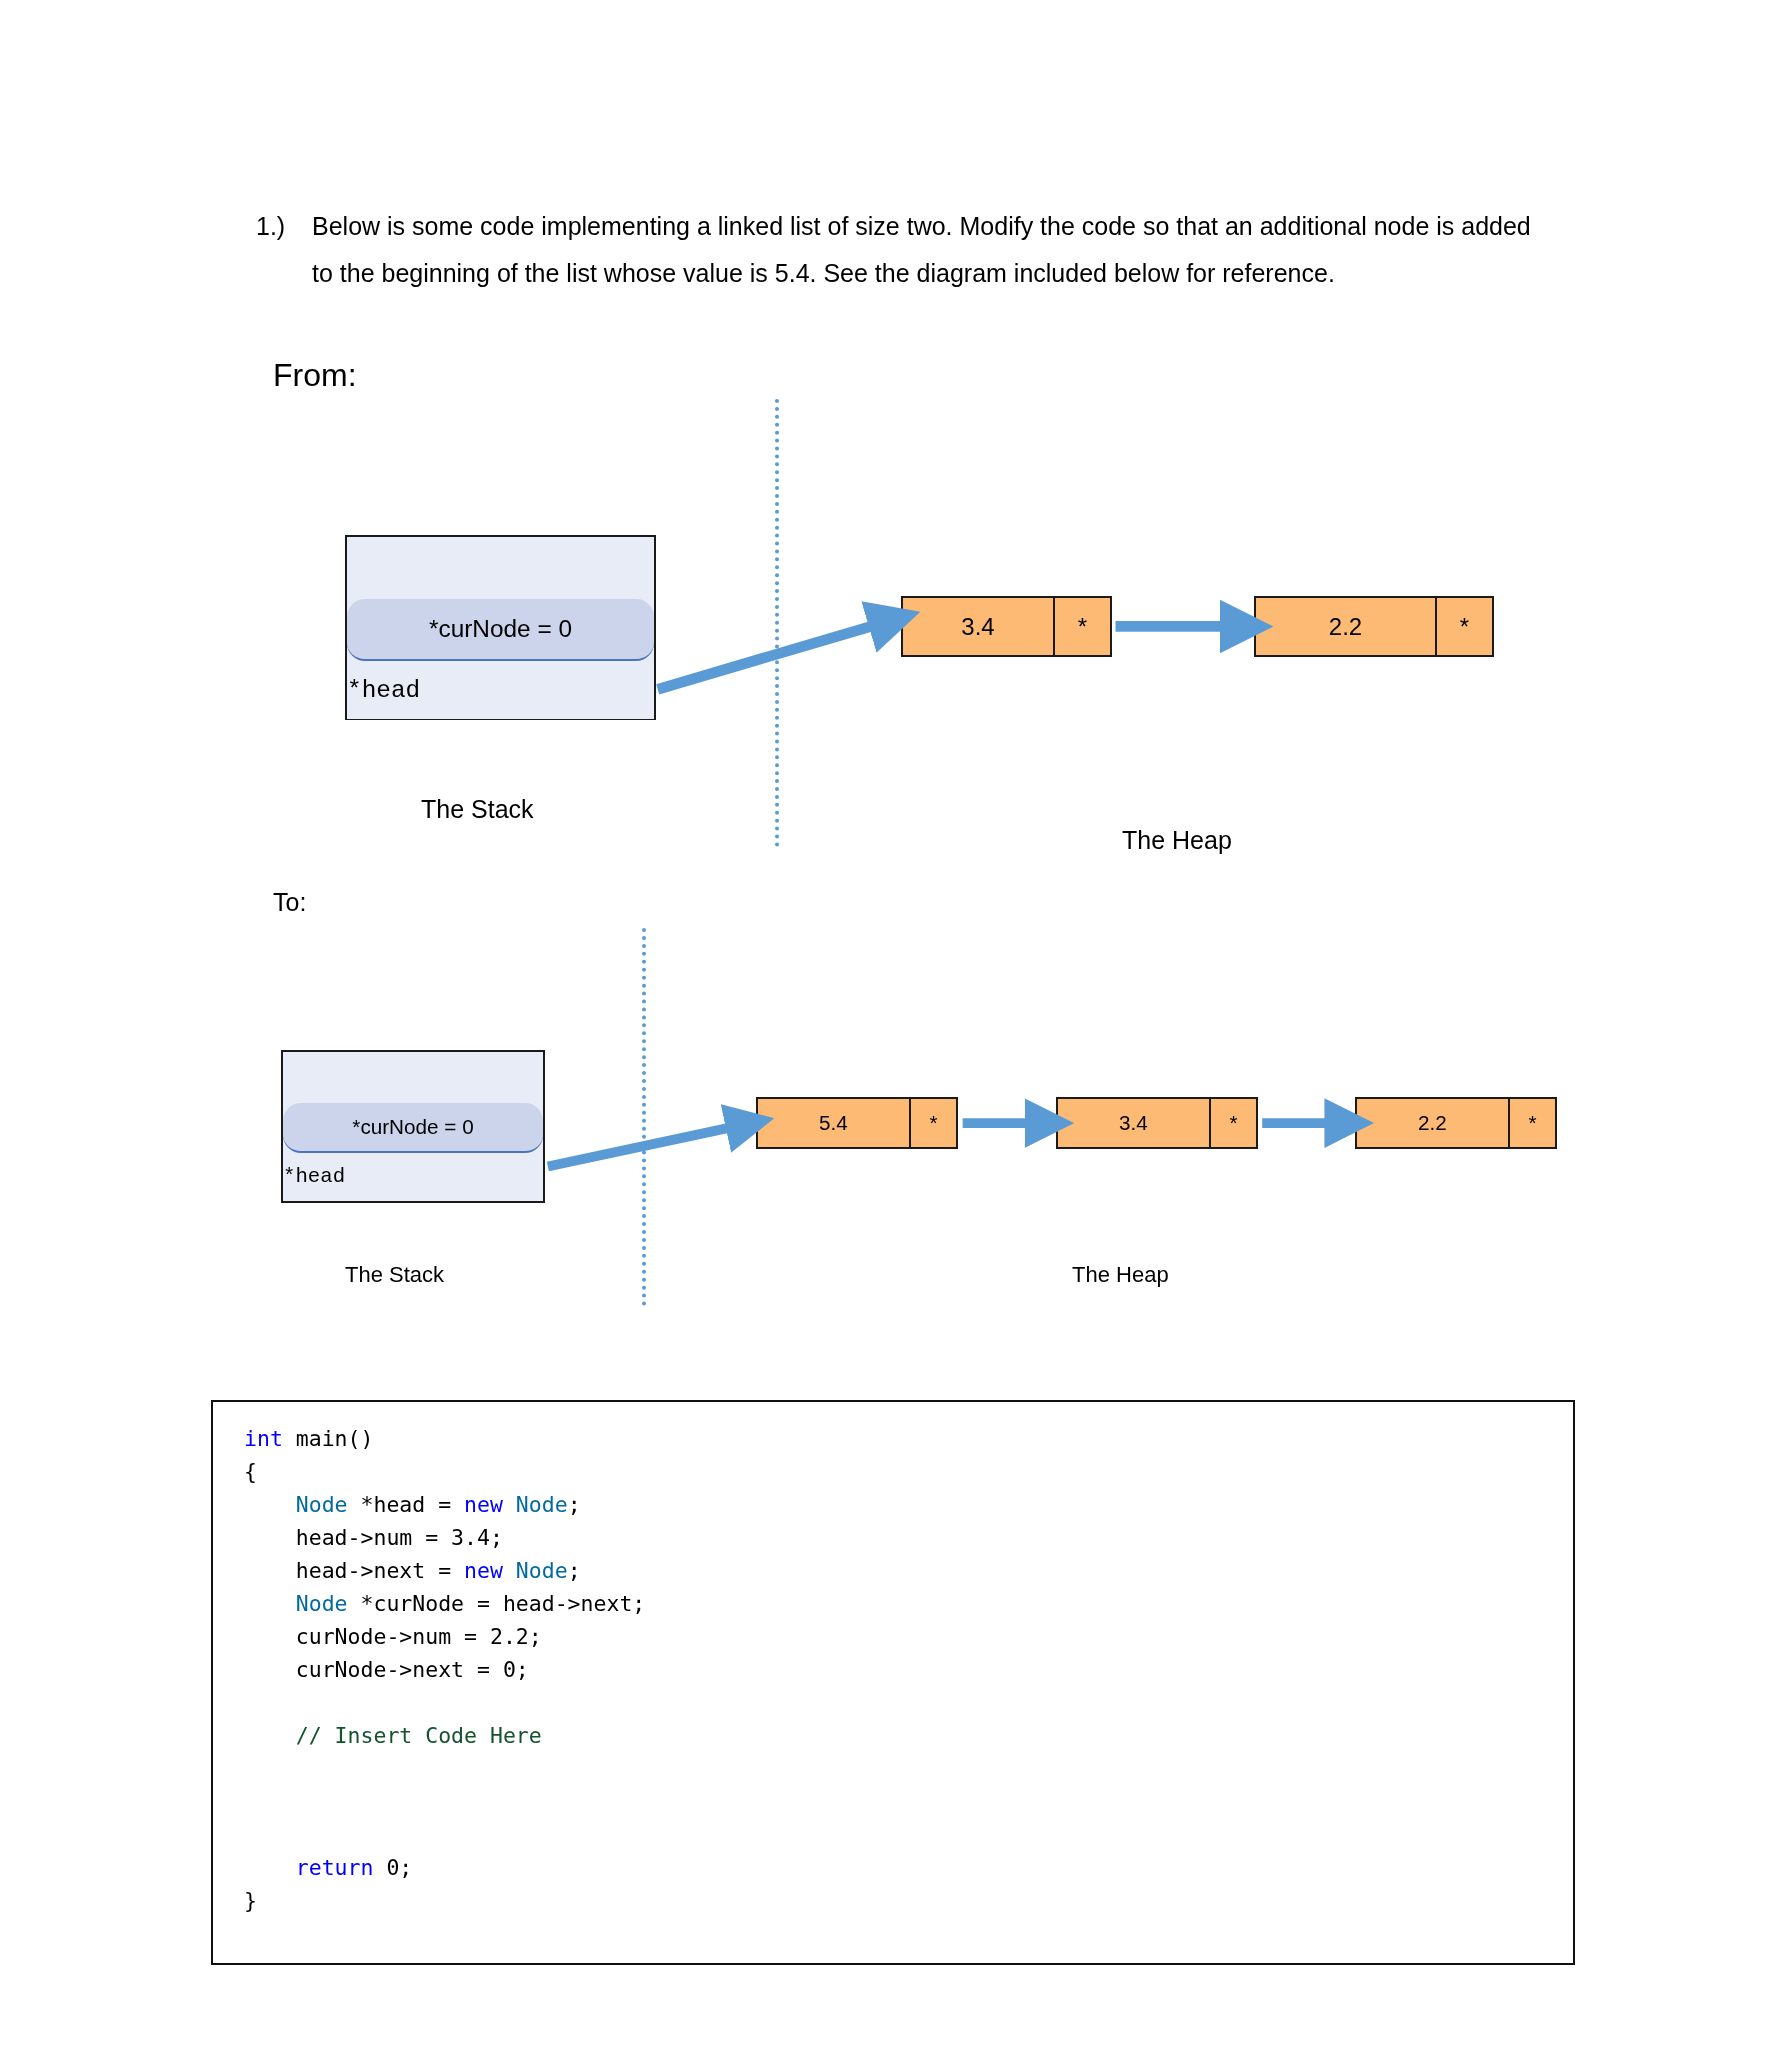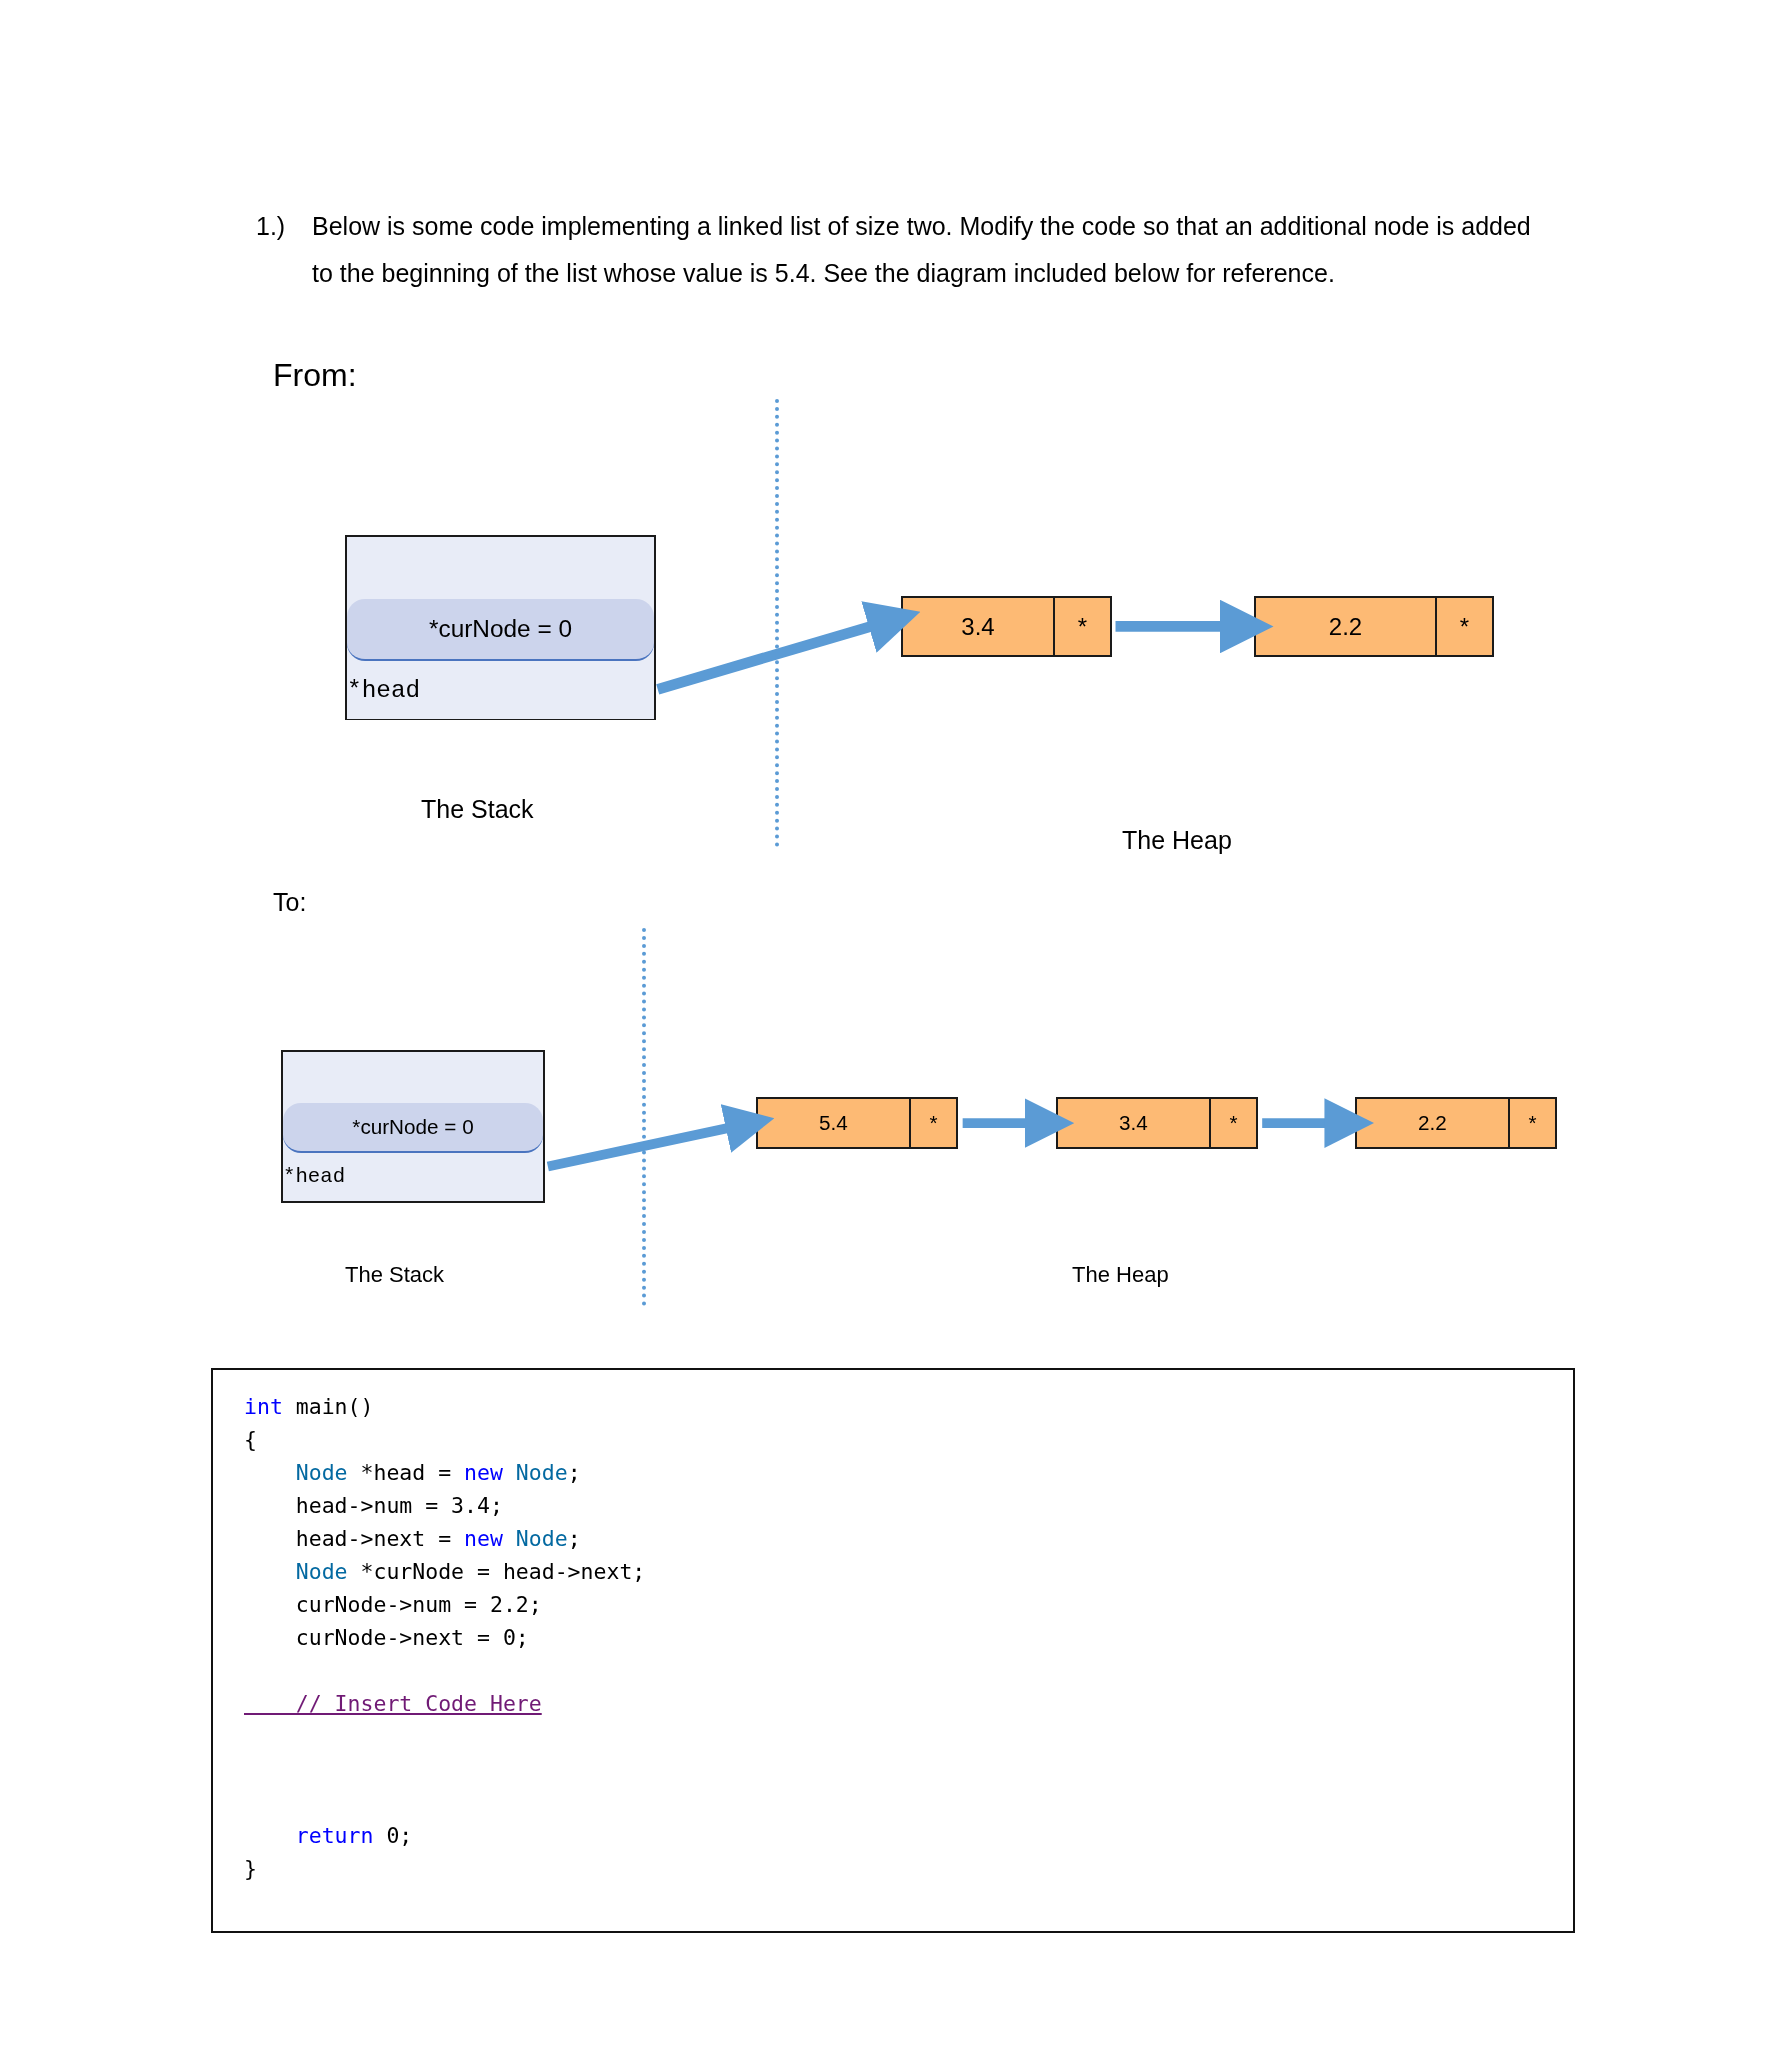--- a/index.html
+++ b/index.html
@@ -36,27 +36,27 @@
              border-right:2.1px solid #1a1a1a;font-size:24px;}
   .node .ptr{width:55px;flex:0 0 55px;display:flex;align-items:center;
              justify-content:center;font-size:24px;}
 
   .zonelabel{position:absolute;font-size:25px;}
 
   
   .arrows{position:absolute;left:0;top:0;width:1784px;height:2309px;pointer-events:none;}
 
   
-  .codebox{position:absolute;left:211px;top:1368px;width:1364px;height:565px;
+  .codebox{position:absolute;left:211px;top:1400px;width:1364px;height:565px;
            border:2.5px solid #111111;box-sizing:border-box;background:#ffffff;}
   .code{position:absolute;left:31px;top:20px;font-family:"DejaVu Sans Mono", monospace;
         font-size:21.5px;line-height:33px;white-space:pre;}
   .kw{color:#0000ff;}
   .type{color:#0369a1;}
-  .cmt{color:#701a75;text-decoration:underline;}
+  .cmt{color:#14532d;}
   .pl{color:#000000;}
 </style>
 </head>
 <body>
 
 <div class="page">
 
   <div class="question">
     <div class="q-row">
       <div class="q-num">1.)</div>

